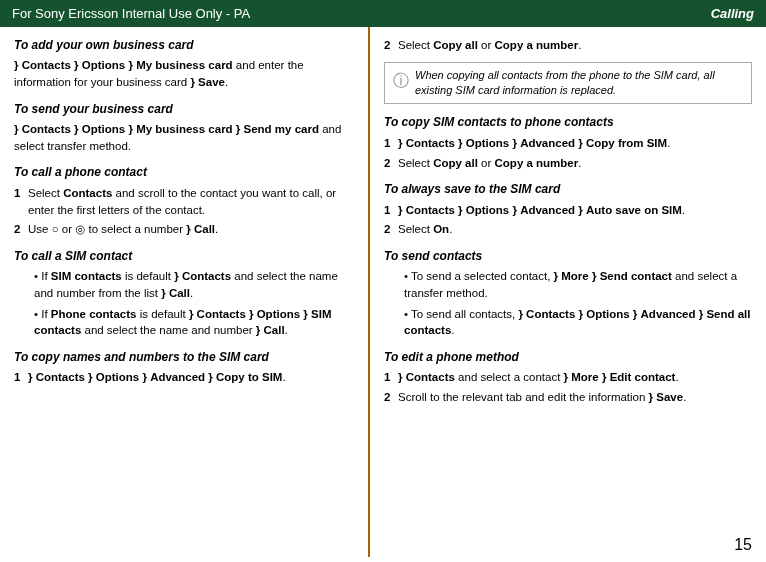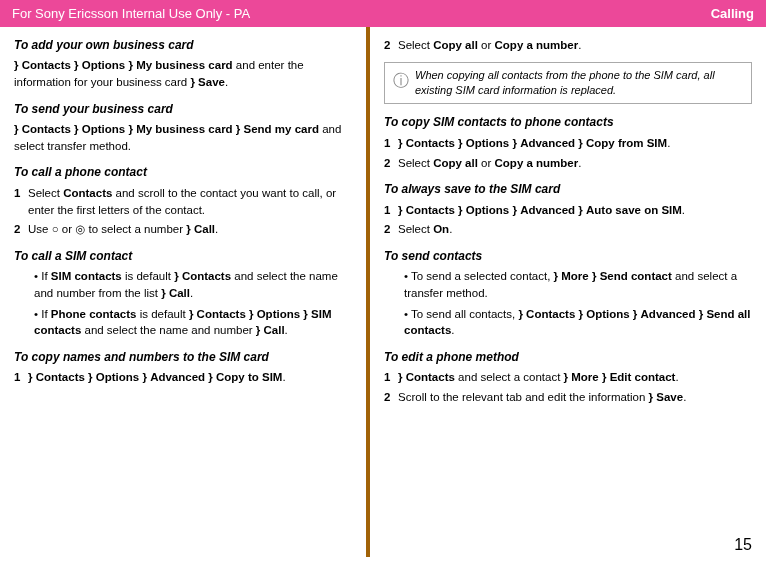--- a/index.html
+++ b/index.html
@@ -6,44 +6,45 @@
     body {
       width: 766px;
       height: 562px;
       font-family: Arial, Helvetica, sans-serif;
       font-size: 12px;
       background: #fff;
       overflow: hidden;
       position: relative;
     }
     .header {
-      background: #ec4899;
+      background: #14532d;
       color: #fff;
       font-size: 13px;
       padding: 6px 12px;
       display: flex;
       justify-content: space-between;
       align-items: center;
     }
     .header-title {
       font-weight: normal;
     }
     .header-right {
       font-weight: bold;
+      font-style: italic;
     }
     .content {
       display: flex;
       height: calc(562px - 32px);
     }
     .left-col {
       width: 370px;
       padding: 10px 14px 10px 14px;
       font-size: 11.5px;
       line-height: 1.45;
-      border-right: 4px solid #a16207;
+      border-right: 2px solid #a16207;
       overflow: hidden;
     }
     .right-col {
       width: 396px;
       padding: 10px 14px 10px 14px;
       font-size: 11.5px;
       line-height: 1.45;
       overflow: hidden;
     }
     .section {

